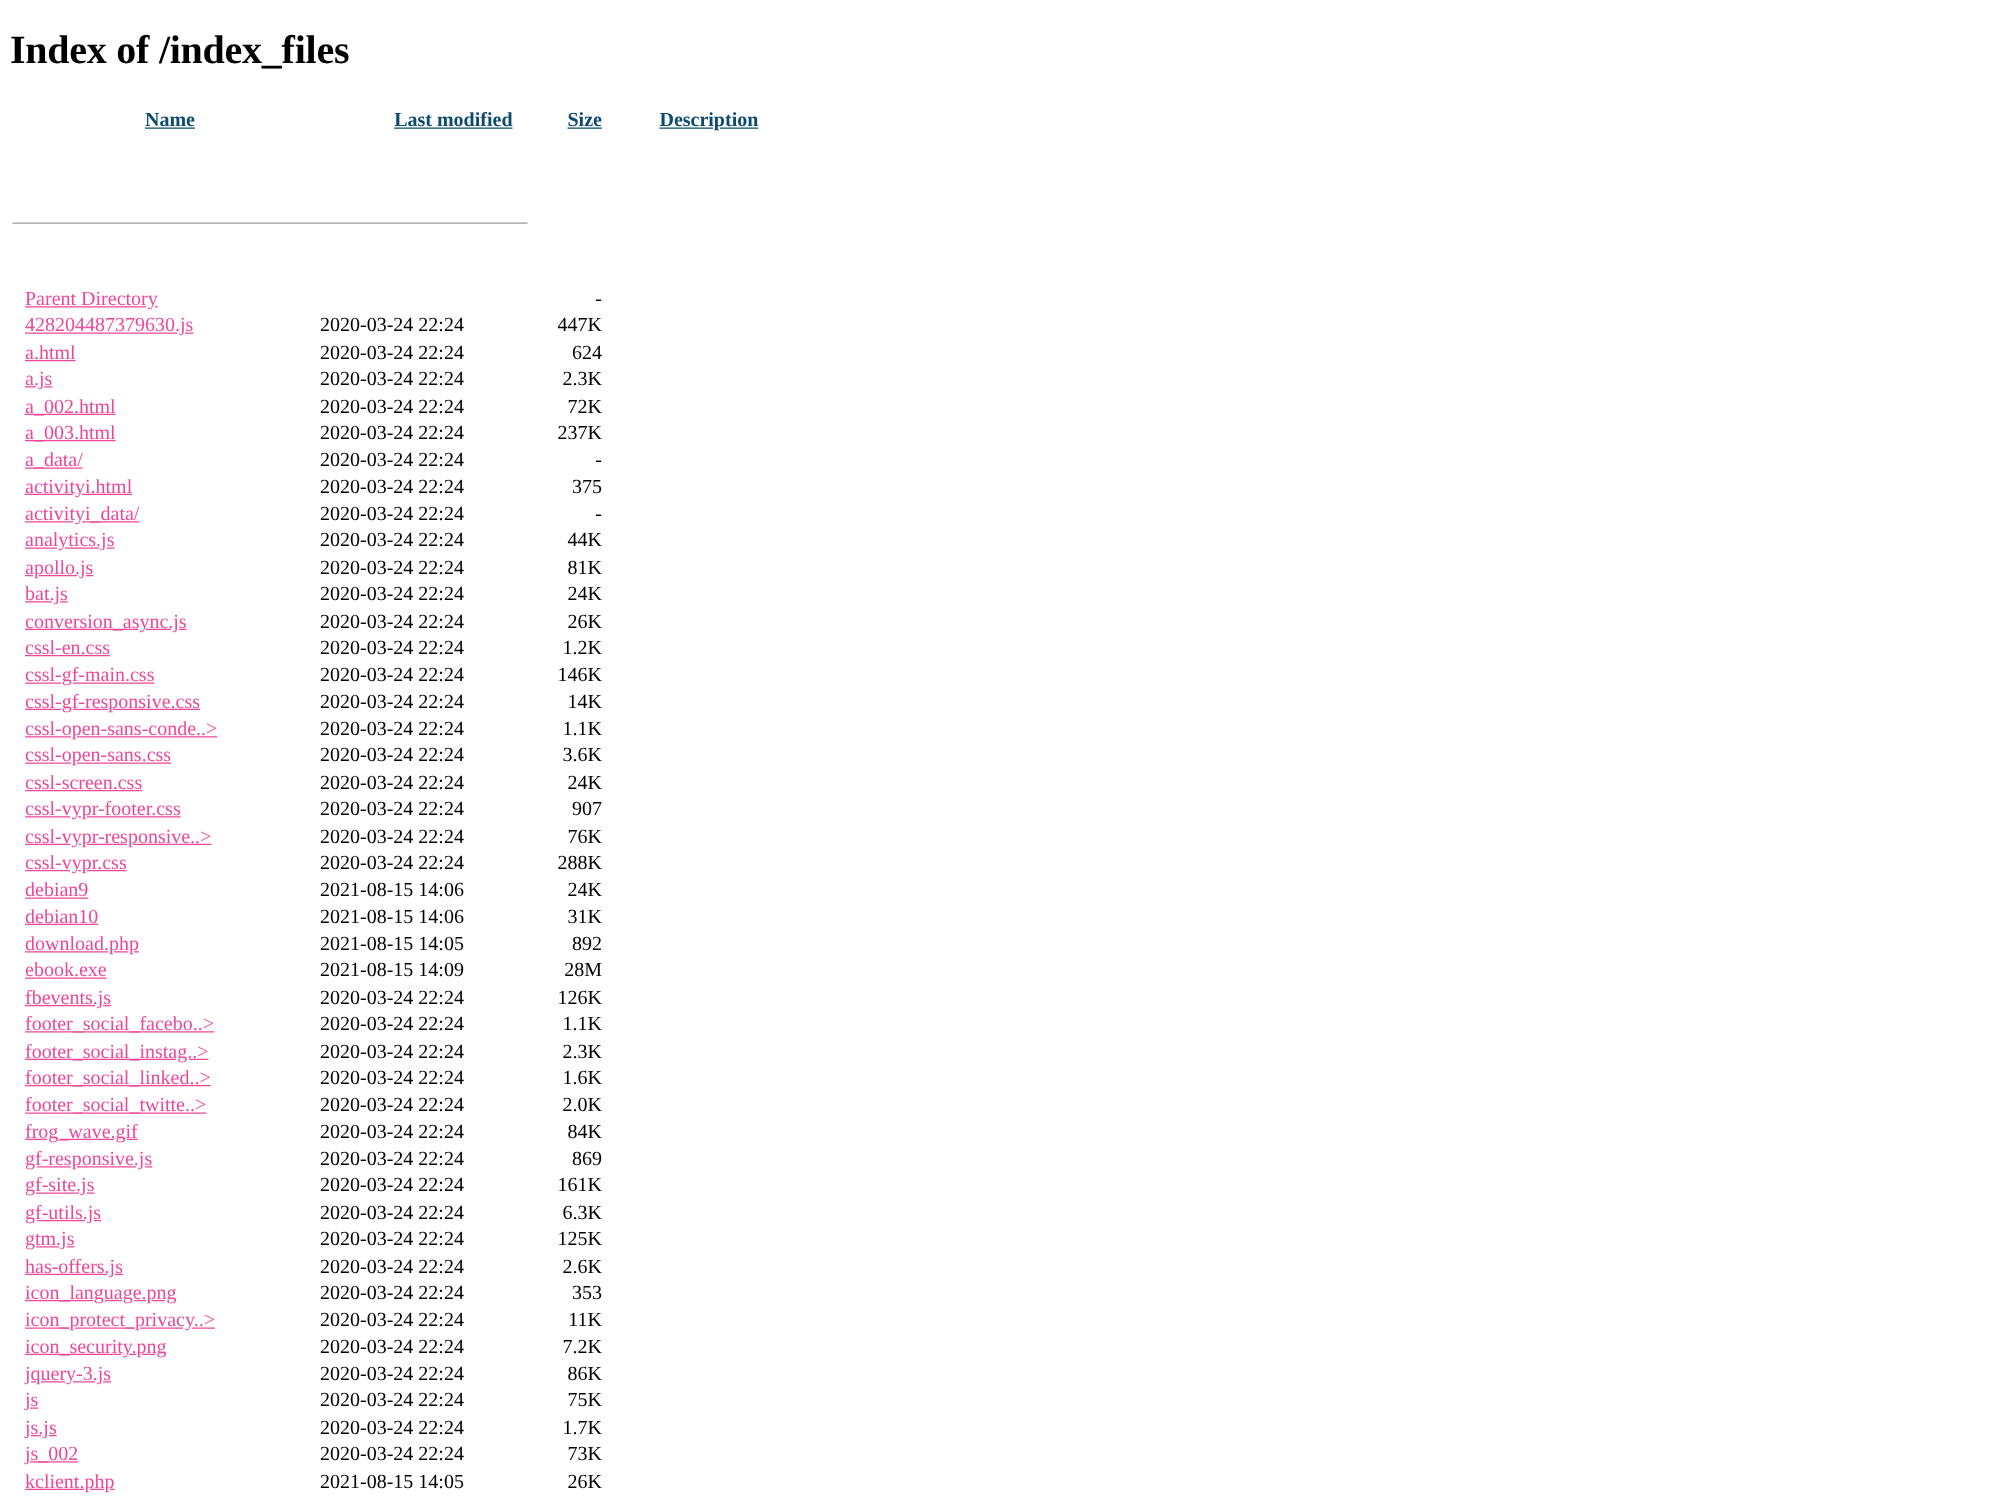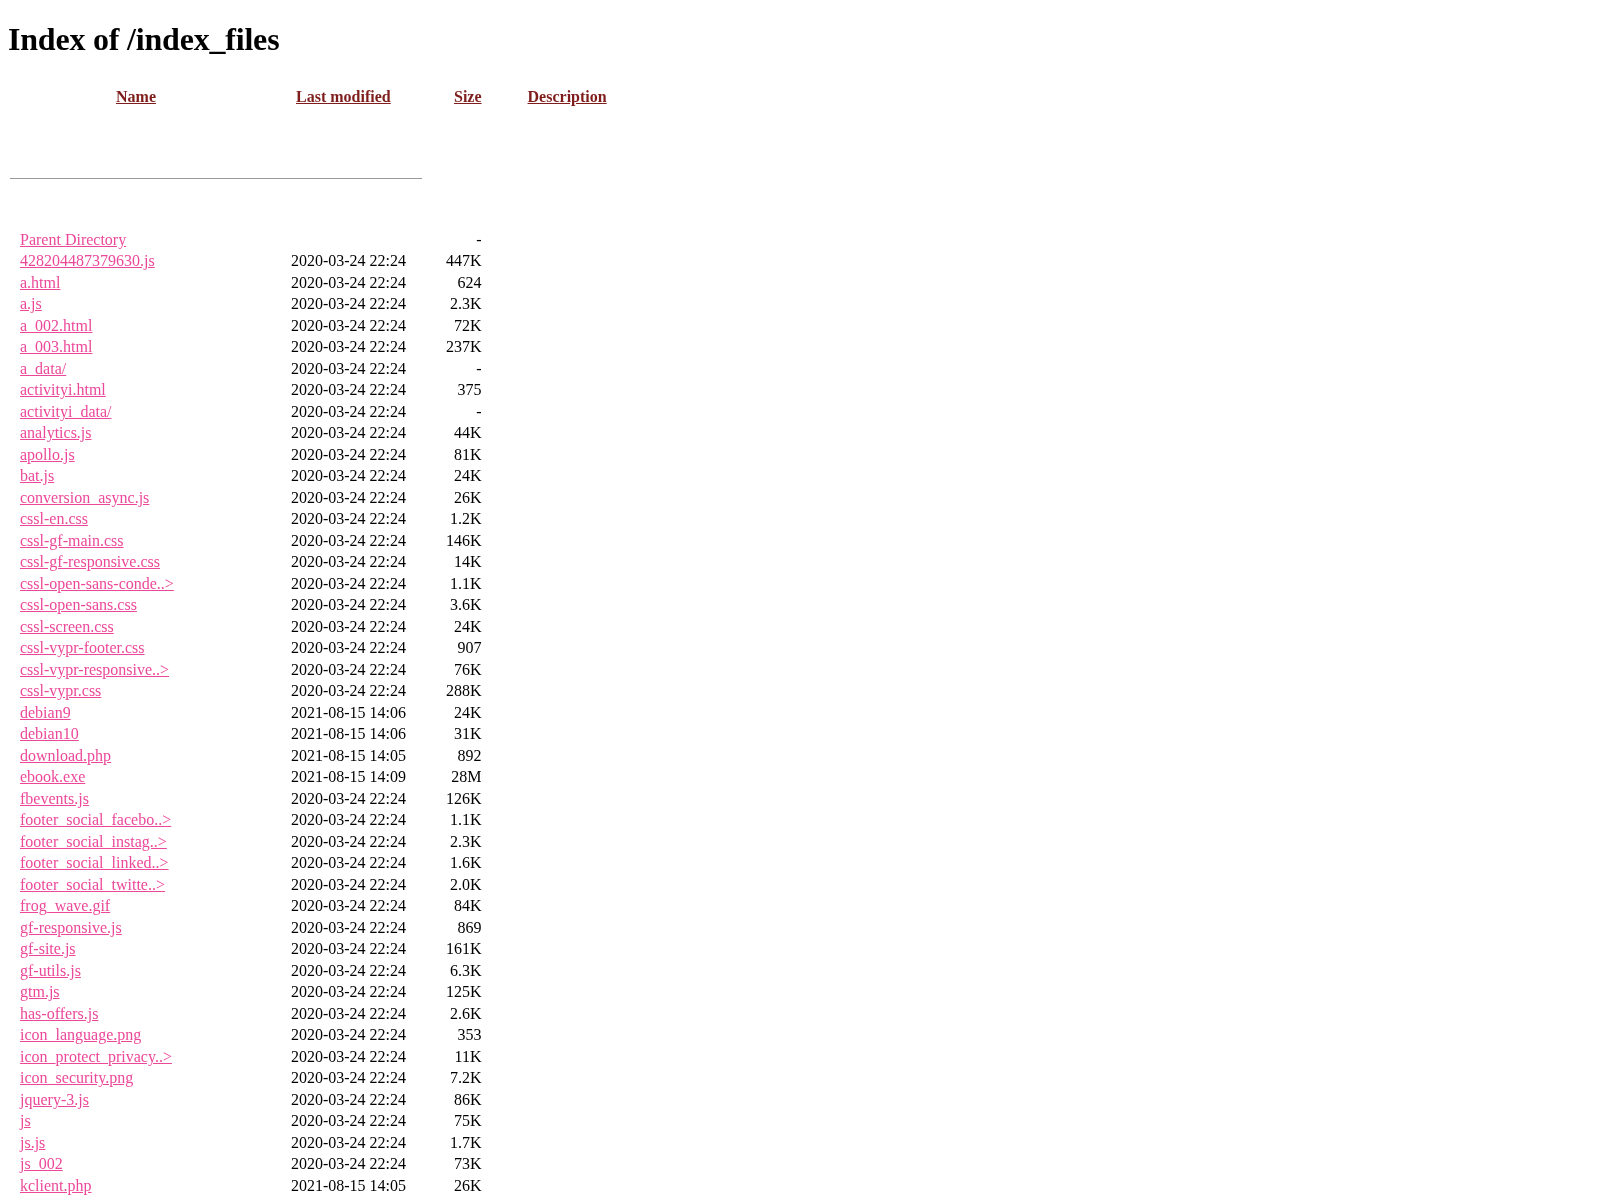--- a/index.html
+++ b/index.html
@@ -39,35 +39,35 @@
   table.index-table th,
   table.index-table td {
     padding: 0;
     margin: 0;
     vertical-align: baseline;
     white-space: pre;
     font-weight: normal;
   }
   
   .col-name    { width: 180px; text-align: left; padding-left: 12px !important; }
-  .col-date    { width: 150px; text-align: right; }
+  .col-date    { width: 150px; text-align: left; }
   .col-size    { width: 36px;  text-align: right; }
   .col-desc    { width: 90px;  text-align: left; padding-left: 6px !important; }
 
   thead th {
     text-align: left;
     padding-bottom: 2px !important;
   }
   thead th.col-name    { text-align: left; padding-left: 68px !important; }
-  thead th.col-date    { text-align: left; }
+  thead th.col-date    { text-align: right; }
   thead th.col-size    { text-align: left; padding-left: 4px !important; }
   thead th.col-desc    { text-align: left; padding-left: 6px !important; font-family: Liberation Serif, serif; }
 
   a.hdr-link {
-    color: #7f1d1d;
+    color: #0c4a6e;
     font-weight: bold;
     text-decoration: underline;
     font-size: 16px;
     cursor: pointer;
     margin-top: 38px;
   }
   a.file-link {
     color: #ec4899;
     text-decoration: underline;
     font-size: 16px;

